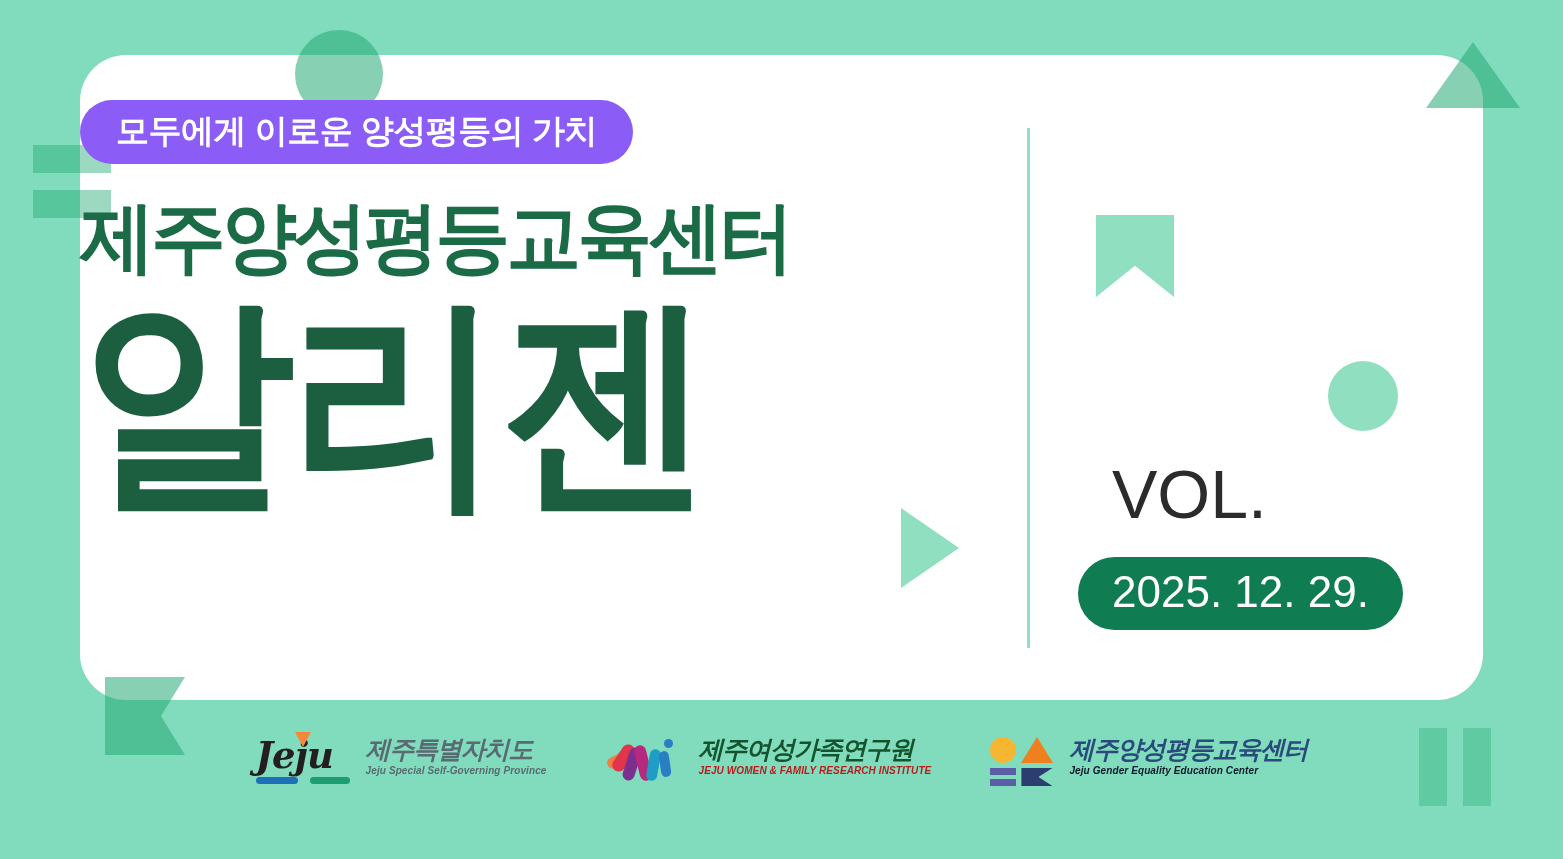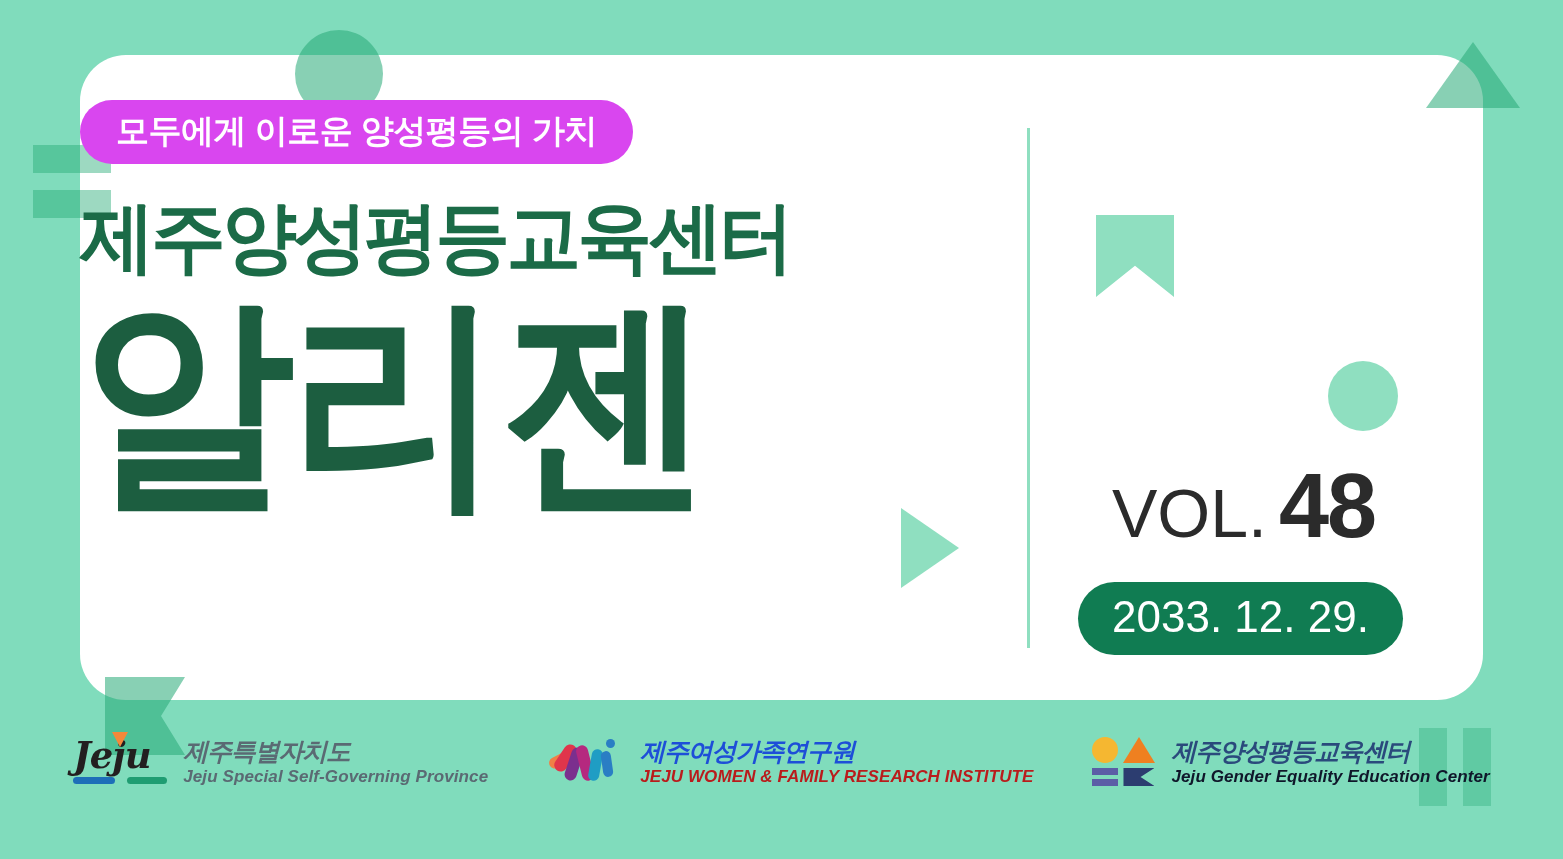--- a/index.html
+++ b/index.html
@@ -118,21 +118,21 @@
 
   
   #left-block {
     position:absolute;
     left:80px; top:100px;
     z-index:5;
   }
 
   .tagline-pill {
     display:inline-block;
-    background:#d946ef;
+    background:#8b5cf6;
     color:#ffffff;
     border-radius:40px;
     padding:14px 36px 17px 36px;
     font-size:33px;
     font-weight:bold;
     letter-spacing:-0.5px;
     line-height:1;
     white-space:nowrap;
   }
 
@@ -211,31 +211,31 @@
     width:1563px;
     display:flex;
     justify-content:center;
     align-items:flex-start;
     gap:58px;
     z-index:5;
   }
 
   .logo {
     display:flex;
-    align-items:flex-end;
+    align-items:flex-start;
     gap:14px;
   }
 
   .logo-text { display:flex; flex-direction:column; justify-content:center;font-style:italic; }
   .logo-text .ko {
     font-size:25px; font-weight:bold; letter-spacing:-1.2px; line-height:1.12;
     white-space:nowrap;
   }
   .logo-text .en {
-    font-size:17px; font-weight:bold; letter-spacing:0.1px; line-height:1.2;
+    font-size:10px; font-weight:bold; letter-spacing:0.1px; line-height:1.2;
     margin-top:2px; white-space:nowrap;
   }
 
   
   .jeju-mark {
     position:relative;
     width:96px; height:52px;
   }
   .jeju-word {
     position:absolute; left:0; top:2px;
@@ -276,21 +276,21 @@
   .jwfi-s3 { left:22px; top:12px; width:12px; height:34px; border-radius:6px;
              background:#7b2f8e; transform:rotate(18deg); }
   .jwfi-s4 { left:33px; top:10px; width:12px; height:36px; border-radius:6px;
              background:#b5297f; transform:rotate(-14deg); }
   .jwfi-s5 { left:44px; top:14px; width:11px; height:32px; border-radius:6px;
              background:#1f9dc4; transform:rotate(10deg); }
   .jwfi-s6 { left:56px; top:16px; width:10px; height:26px; border-radius:5px;
              background:#2a7ec4; transform:rotate(-8deg); }
   .jwfi-dot { left:60px; top:4px; width:9px; height:9px; border-radius:50%;
               background:#2a7ec4; }
-  .logo2 .ko { color:#1d4ed8; }
+  .logo2 .ko { color:#14532d; }
   .logo2 .en { color:#b91c1c; }
 
   
   .gec-mark {
     position:relative;
     width:66px; height:52px;
   }
   .gec-circle {
     position:absolute; left:1px; top:2px;
     width:26px; height:26px; border-radius:50%;
@@ -342,23 +342,22 @@
 
   <div id="left-block">
     <div class="tagline-pill">모두에게 이로운 양성평등의 가치</div>
     <div class="center-name">제주양성평등교육센터</div>
     <div class="main-title">알리젠</div>
   </div>
 
   <div id="right-block">
     <div class="vol-line">
       <span class="vol-label">VOL.</span>
-      <span class="vol-number">48</span>
     </div>
-    <div class="date-pill">2033. 12. 29.</div>
+    <div class="date-pill">2025. 12. 29.</div>
   </div>
 
   <div id="footer-logos">
 
     <div class="logo logo1">
       <div class="jeju-mark">
         <span class="jeju-word">Jeju</span>
         <span class="jeju-heart"></span>
         <span class="jeju-underline-blue"></span>
         <span class="jeju-underline-green"></span>

